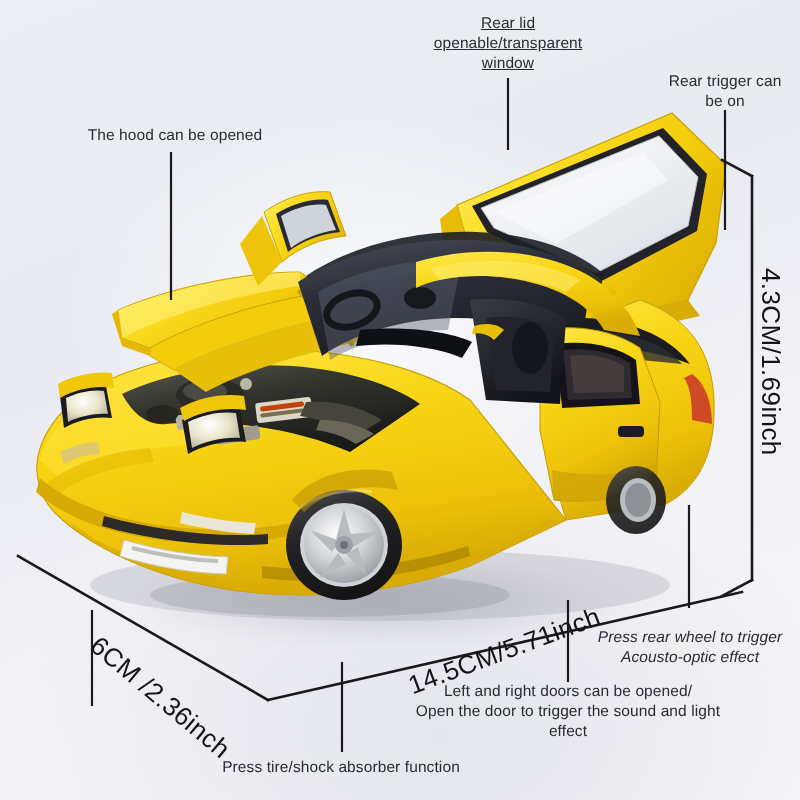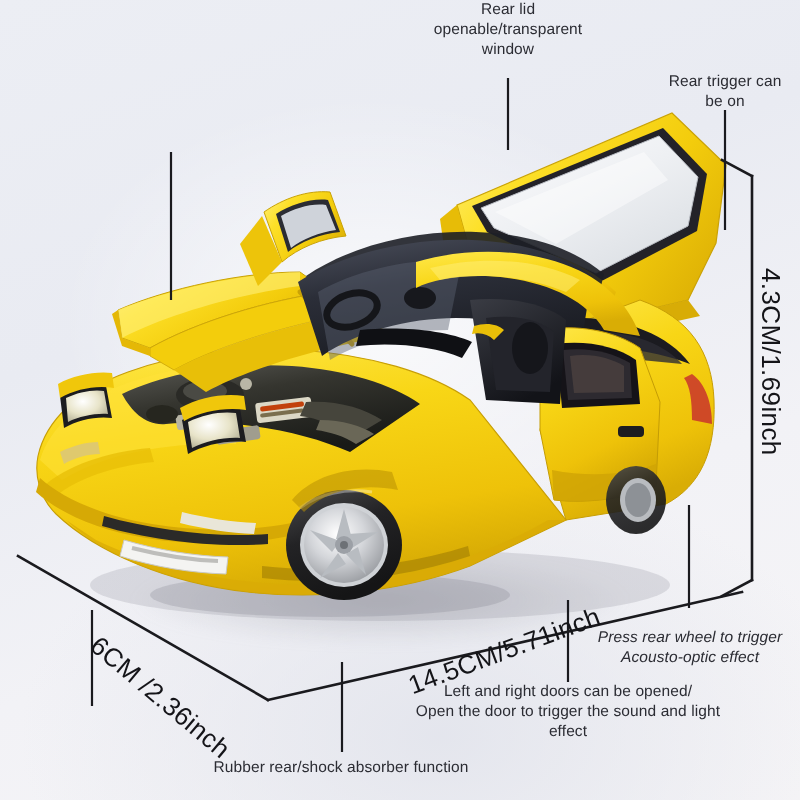--- a/index.html
+++ b/index.html
@@ -322,36 +322,37 @@
       <path d="M752 176 L752 580"></path>
       <path d="M752 176 L722 160"></path>
       <path d="M752 580 L722 596"></path>
 
       <path d="M742 592 L268 700"></path>
 
       <path d="M268 700 L18 556"></path>
     </g>
   </svg>
 
-
-  <div class="callout" style="left:408px; top:0; width:200px;">Rear lid
+  <div class="callout" style="left:70px; top:126px; width:210px;">The hood can be opened</div>
+
+  <div class="callout" style="left:408px; top:14px; width:200px;text-decoration:underline;">Rear lid
 openable/transparent
 window</div>
 
   <div class="callout" style="left:652px; top:72px; width:146px;">Rear trigger can
 be on</div>
 
   <div class="callout" style="left:580px; top:628px; width:220px;font-style:italic;">Press rear wheel to trigger
 Acousto-optic effect</div>
 
   <div class="callout" style="left:352px; top:682px; width:432px;">Left and right doors can be opened/
 Open the door to trigger the sound and light
 effect</div>
 
-  <div class="callout" style="left:186px; top:758px; width:310px;">Rubber rear/shock absorber function</div>
+  <div class="callout" style="left:186px; top:758px; width:310px;">Press tire/shock absorber function</div>
 
 
   <div class="dim" id="dim-height" style="left:786px; top:268px;">4.3CM/1.69inch</div>
 
   <div class="dim" id="dim-length" style="left:404px; top:672px;">14.5CM/5.71inch</div>
 
   <div class="dim" id="dim-width" style="left:104px; top:630px;">6CM /2.36inch</div>
 
 </div>
 

